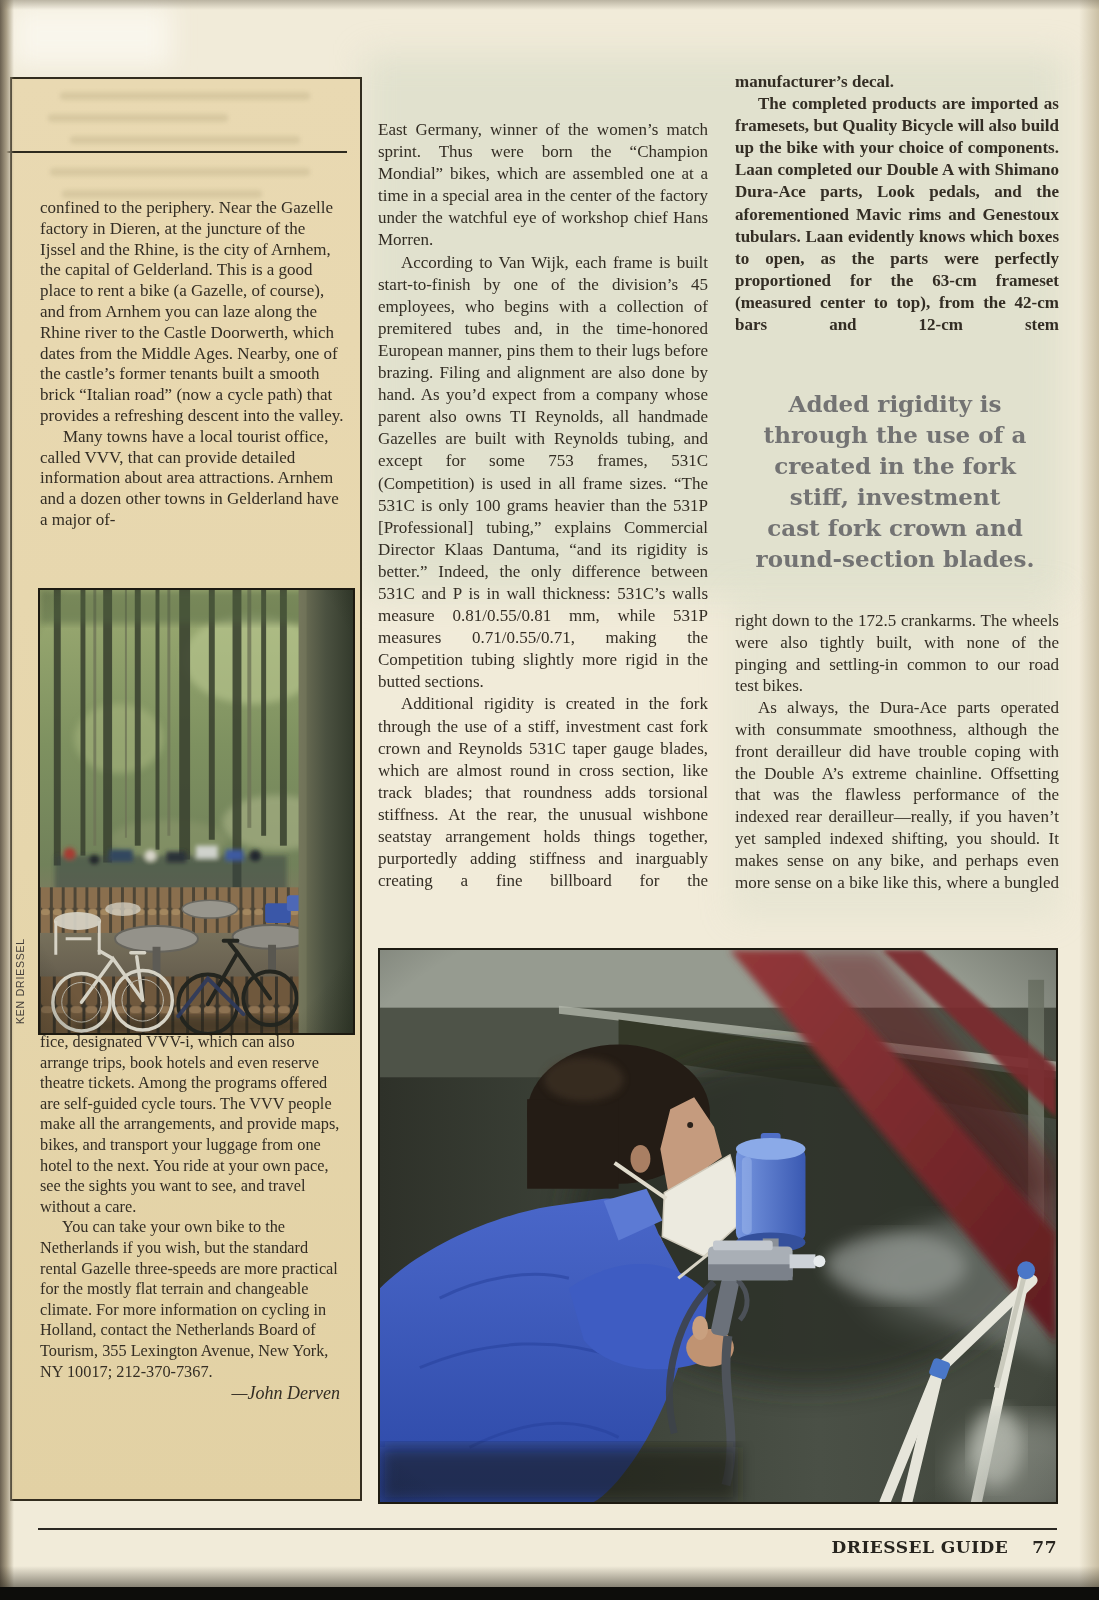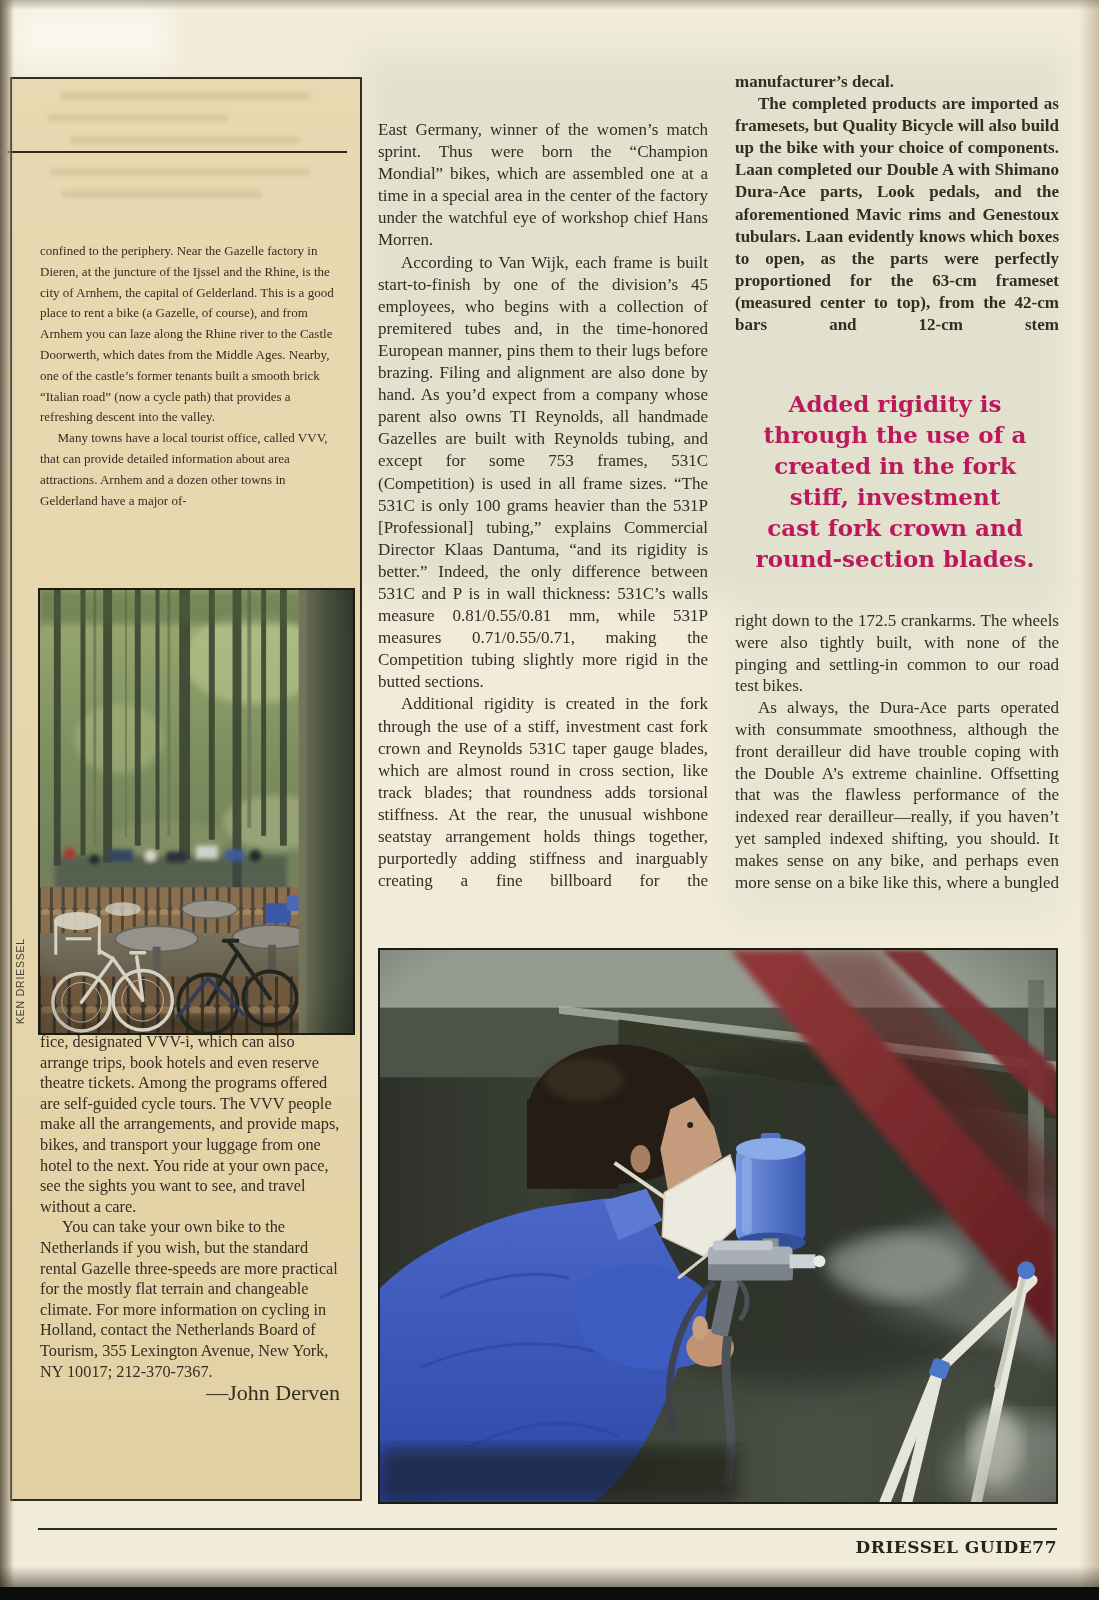--- a/index.html
+++ b/index.html
@@ -23,42 +23,42 @@
     box-sizing:border-box;border:2px solid #332d1f;
     background:linear-gradient(180deg,#e9d9b2 0%,#e6d6ac 55%,#e2d1a4 100%);}
   .sidebar-toprule{position:absolute;left:0;top:151px;width:347px;height:2px;background:#2e2a1e;z-index:3;}
   .ghost{position:absolute;z-index:3;height:8px;border-radius:4px;background:rgba(122,106,70,.15);filter:blur(2px);}
   
   .textcol{position:absolute;z-index:4;}
   .textcol p{margin:0;text-indent:1.35em;}
   .textcol p:first-child{text-indent:0;}
   .justify p{text-align:justify;hyphens:auto;}
   .justify-last p:last-child{text-align-last:justify;}
-  .col-left-top{left:40px;top:198px;width:304px;font-size:13px;line-height:20.8px;margin-top:43px;}
+  .col-left-top{left:40px;top:198px;width:304px;font-size:17px;line-height:20.8px;}
   .col-left-bottom{left:40px;top:1032px;width:306px;font-size:16.3px;line-height:20.6px;}
-  .byline{text-align:right;padding-right:6px;margin-top:1px;font-size:22px;}
+  .byline{text-align:right;font-style:italic;padding-right:6px;margin-top:1px;font-size:18px;}
   .col-middle{left:378px;top:71px;width:330px;font-size:17px;line-height:22.1px;margin-top:48px;}
   .col-right-top{left:735px;top:71px;width:324px;font-size:17px;line-height:22.1px;font-weight:bold;}
   .col-right-bottom{left:735px;top:610px;width:324px;font-size:17px;line-height:21.8px;}
   
   .pull-quote{position:absolute;left:728px;top:388px;width:334px;z-index:4;text-align:center;
-    font-family:"DejaVu Serif",serif;font-weight:700;font-size:23px;line-height:31px;color:#be185d;}
+    font-family:"DejaVu Serif",serif;font-weight:700;font-size:23px;line-height:31px;color:#737373;}
   .pull-quote div{white-space:nowrap;}
   
   .photo{position:absolute;z-index:5;box-sizing:border-box;border:2px solid #1d1a11;background:#555;}
   .photo-bicycles{left:38px;top:588px;width:317px;height:447px;}
   .photo-painter{left:378px;top:948px;width:680px;height:556px;}
   .photo svg{display:block;width:100%;height:100%;}
   .photo-credit{position:absolute;left:14px;top:938px;z-index:5;writing-mode:vertical-rl;transform:rotate(180deg);
     font-family:"Liberation Sans",sans-serif;font-size:10.5px;letter-spacing:.8px;color:#45403a;}
   
   .footer-rule{position:absolute;left:38px;top:1528px;width:1019px;height:2px;background:#2b2822;z-index:4;}
   .footer{position:absolute;right:42px;top:1537px;z-index:4;font-family:"DejaVu Serif",serif;
     font-weight:700;font-size:17px;color:#27241e;letter-spacing:.5px;}
-  .footer .pageno{text-align:center;}
+  .footer .pageno{margin-left:24px;text-align:center;}
 </style>
 </head>
 <body>
 
 <div id="page">
 
   <div class="corner-highlight"></div>
   <div class="tint" style="left:365px;top:55px;width:700px;height:540px;"></div>
   <div class="tint" style="left:730px;top:590px;width:330px;height:330px;opacity:.6;"></div>
 

